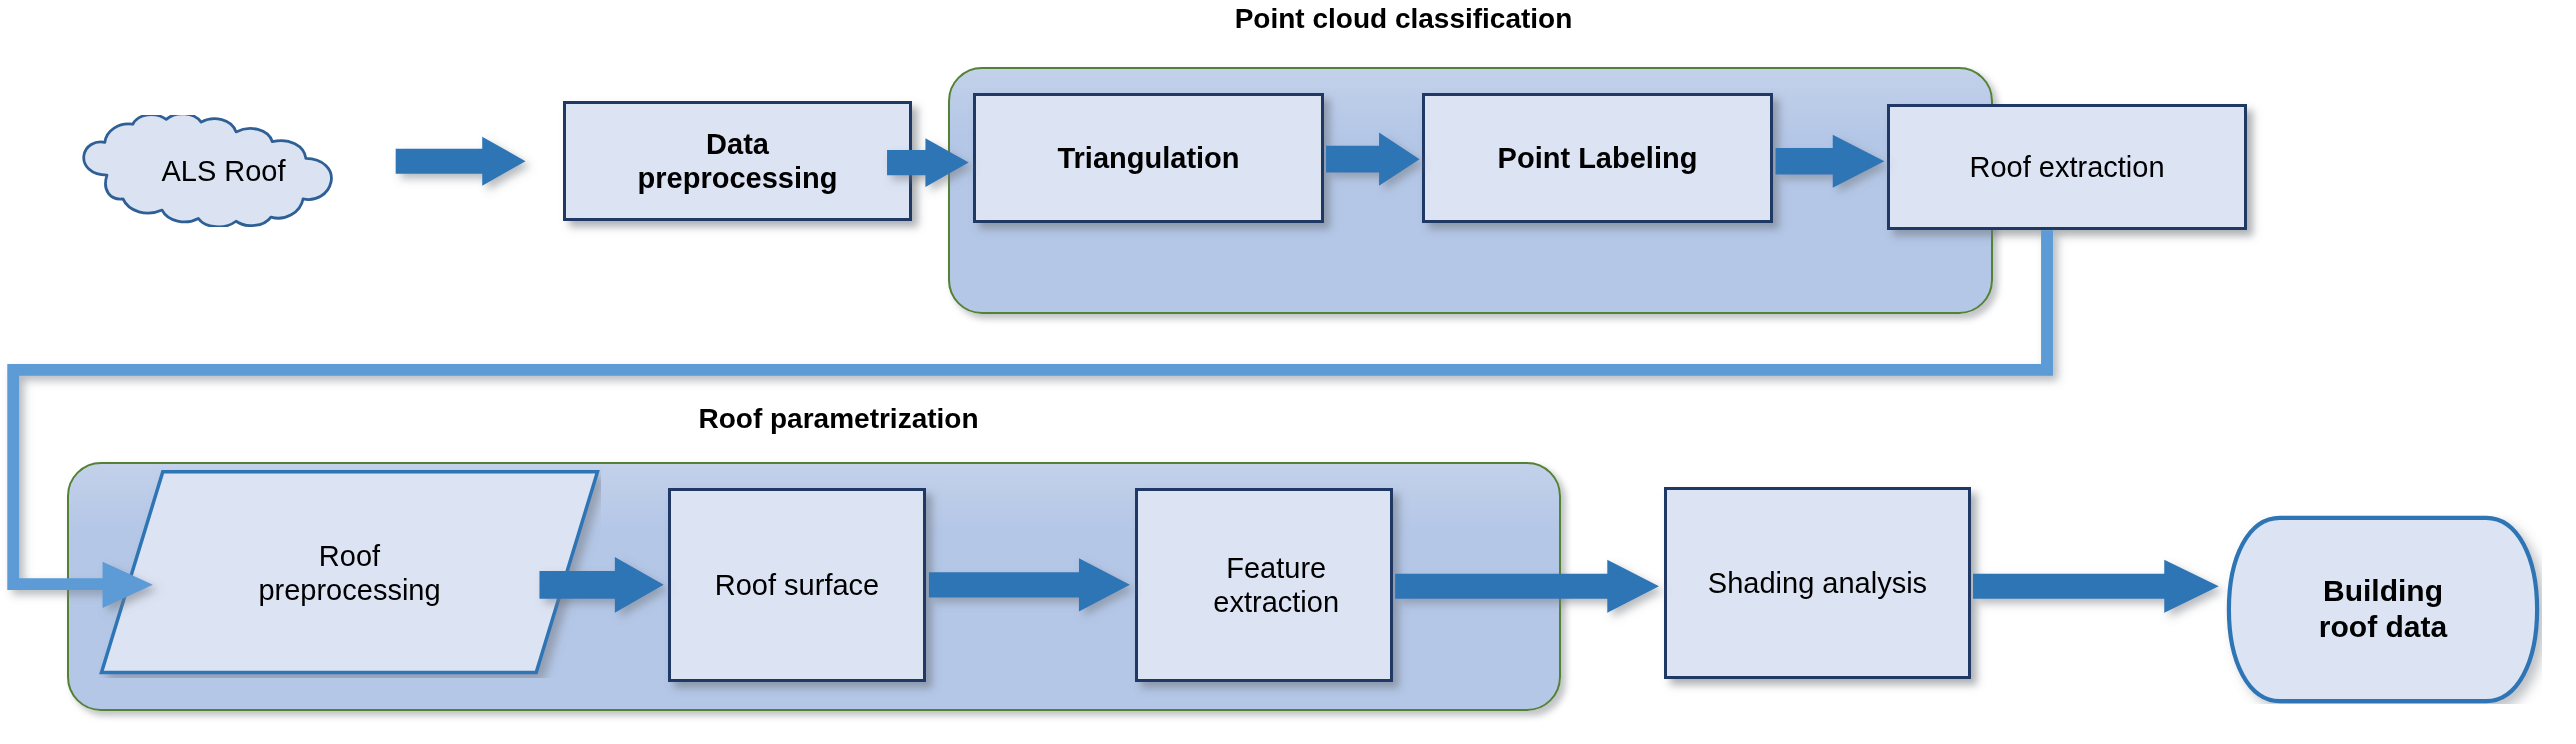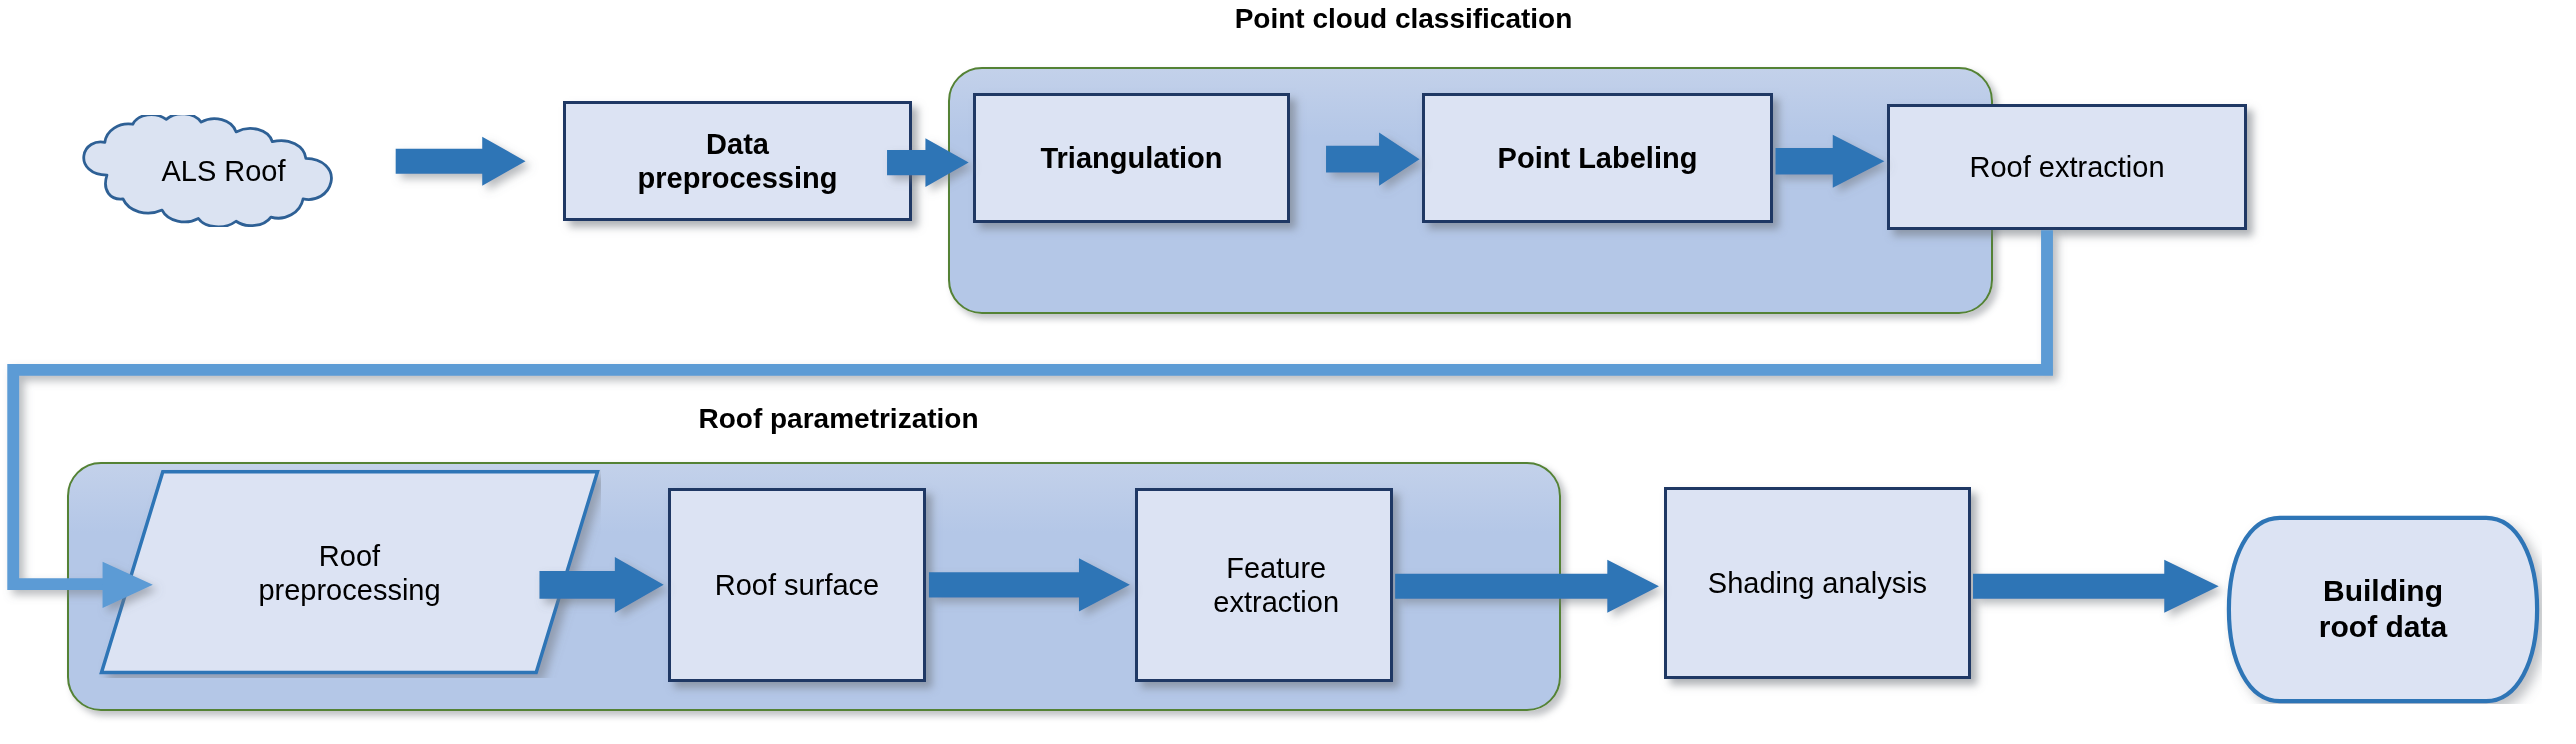--- a/index.html
+++ b/index.html
@@ -137,21 +137,21 @@
                C88,122 76,108 83,86 Z" fill="#dbe3f2" stroke="#2E6095" stroke-width="4" stroke-linejoin="round"></path>
     </svg>
     <div class="cloud-label">ALS Roof</div>
   </div>
 
   <div class="abs proc bold" style="left:535px; top:101px; width:349px; height:120px; flex-direction:column;margin-left:28px;">
     <span>Data</span>
     <span>preprocessing</span>
   </div>
 
-  <div class="abs proc bold" style="left:973px; top:93px; width:317px; height:130px;">
+  <div class="abs proc bold" style="left:973px; top:93px; width:351px; height:130px;">
     <span>Triangulation</span>
   </div>
 
   <div class="abs proc bold" style="left:1422px; top:93px; width:351px; height:130px;">
     <span>Point Labeling</span>
   </div>
 
   <div class="abs proc" style="left:1887px; top:104px; width:360px; height:126px;">
     <span>Roof extraction</span>
   </div>

